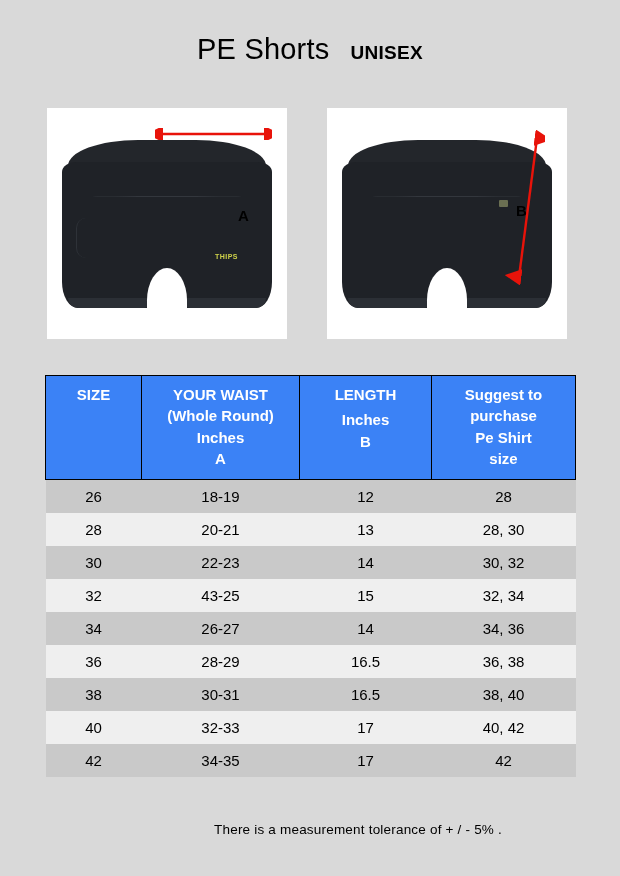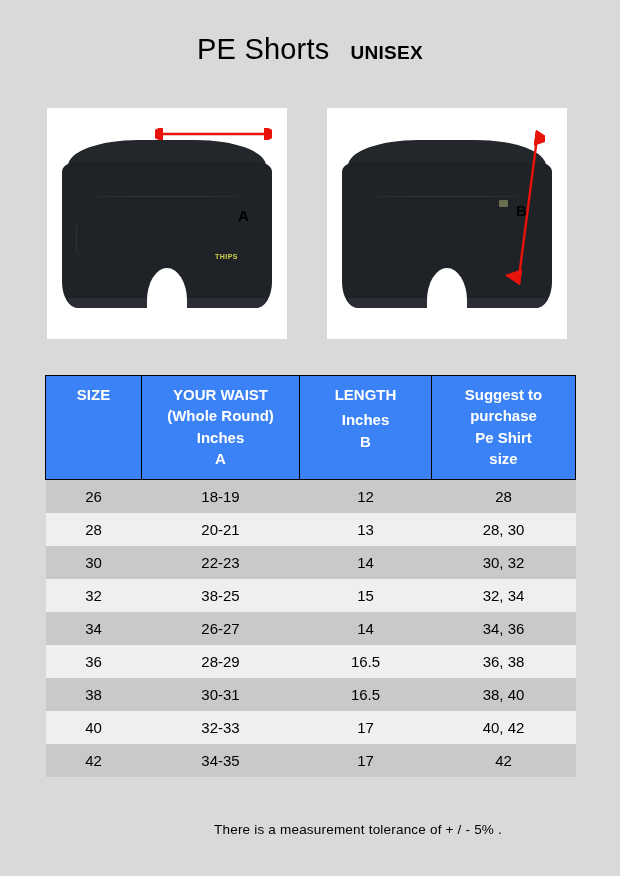--- a/index.html
+++ b/index.html
@@ -328,21 +328,21 @@
         <td>28, 30</td>
       </tr>
       <tr>
         <td>30</td>
         <td>22-23</td>
         <td>14</td>
         <td>30, 32</td>
       </tr>
       <tr>
         <td>32</td>
-        <td>38-25</td>
+        <td>43-25</td>
         <td>15</td>
         <td>32, 34</td>
       </tr>
       <tr>
         <td>34</td>
         <td>26-27</td>
         <td>14</td>
         <td>34, 36</td>
       </tr>
       <tr>

